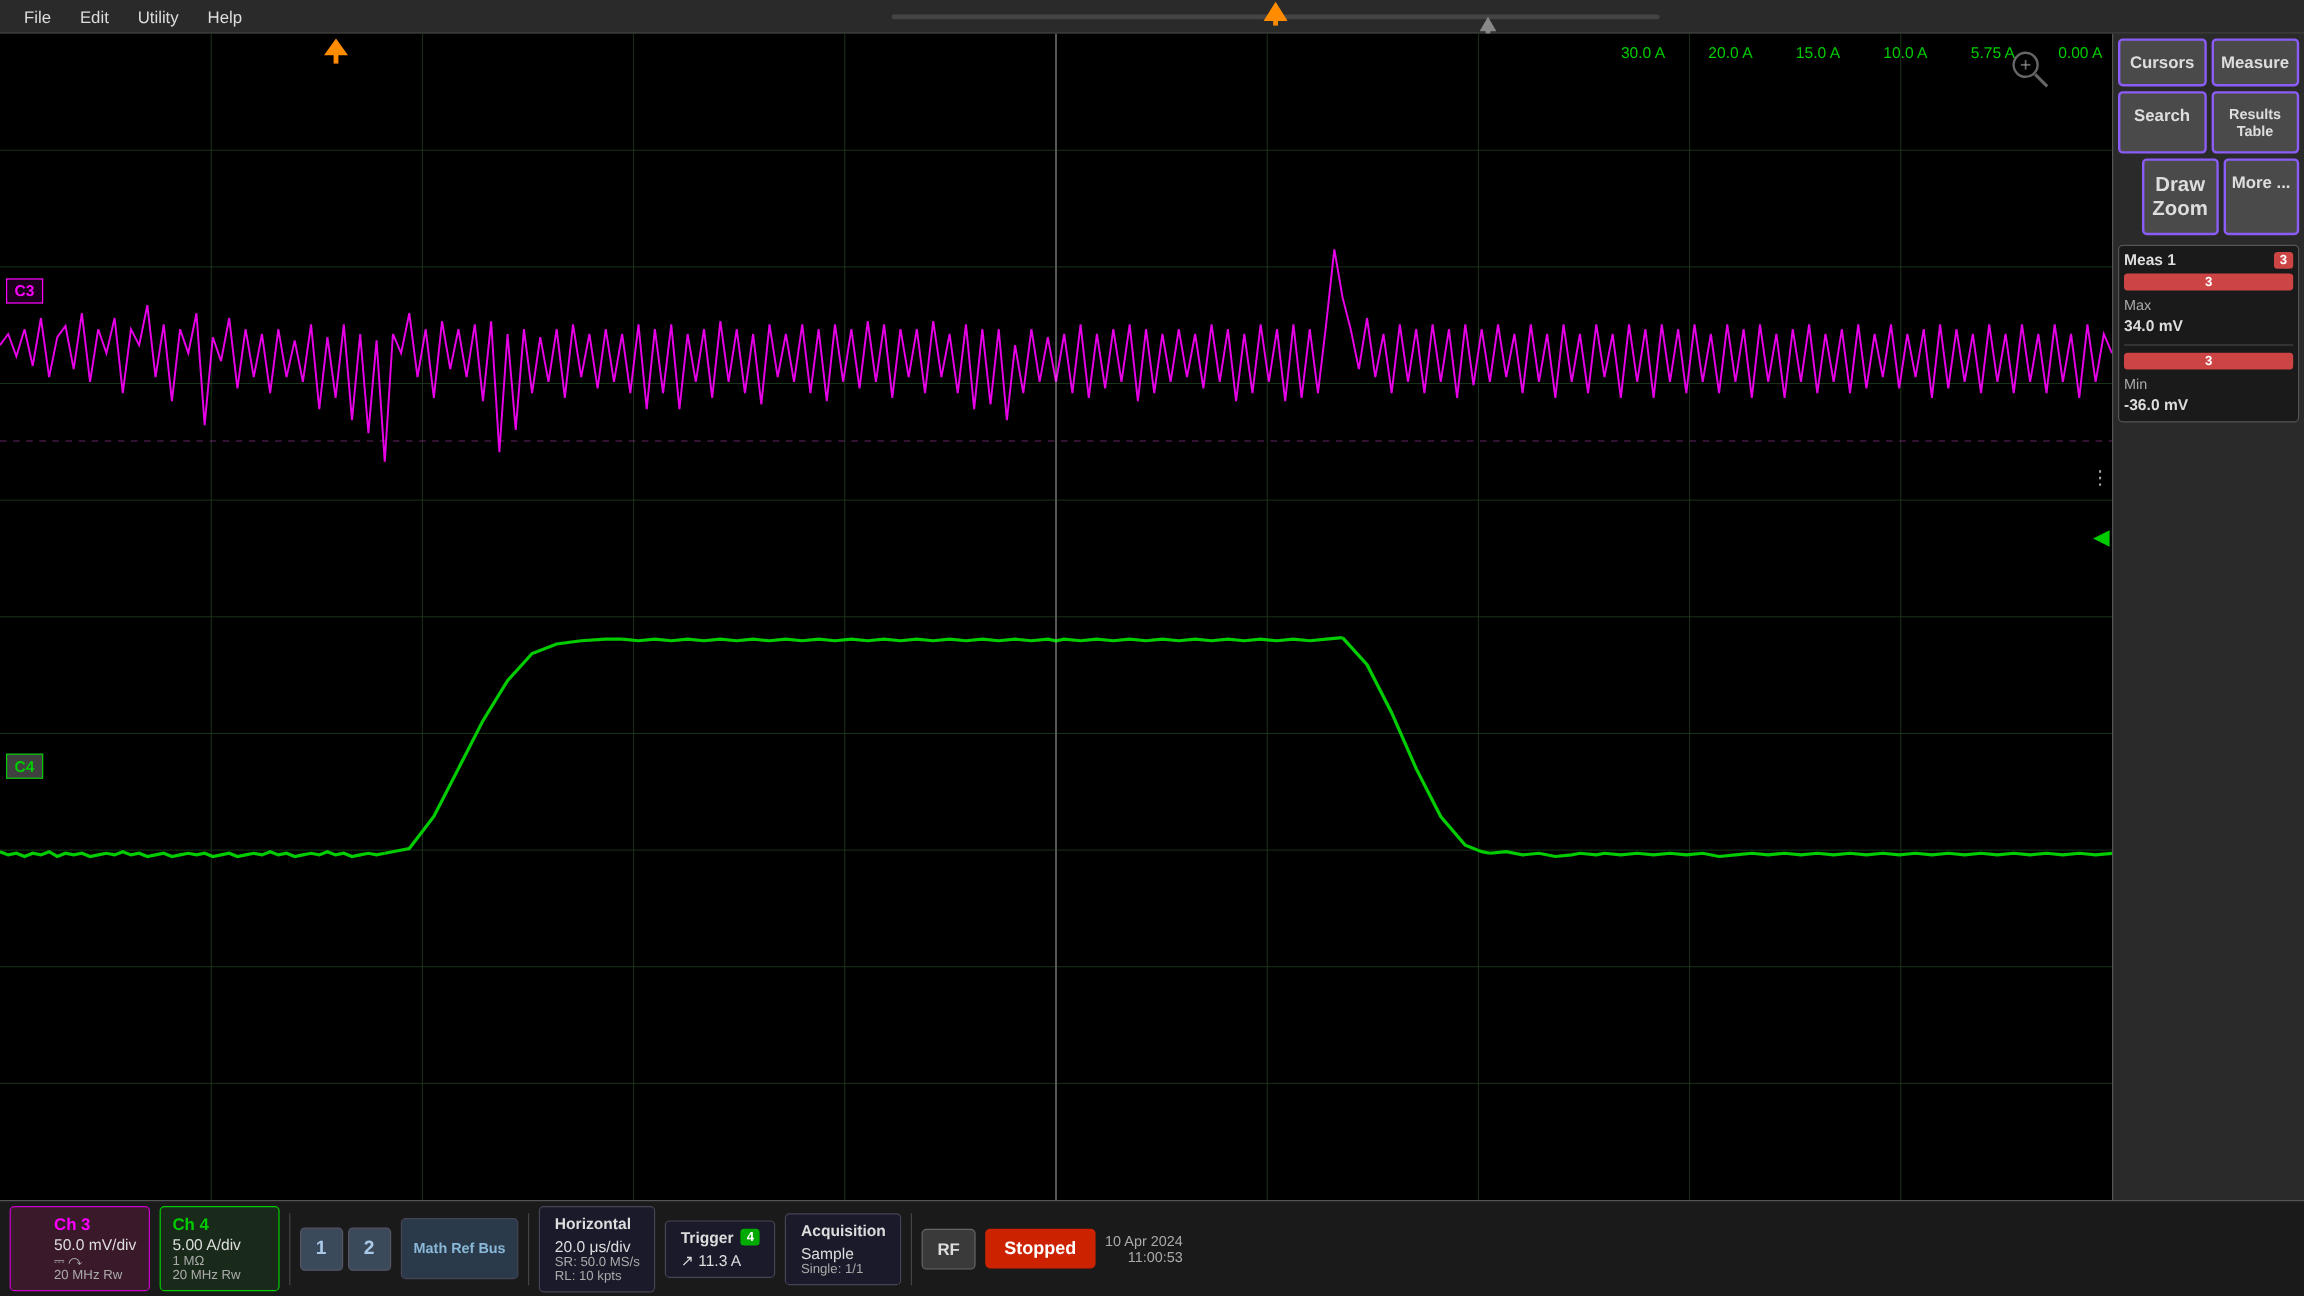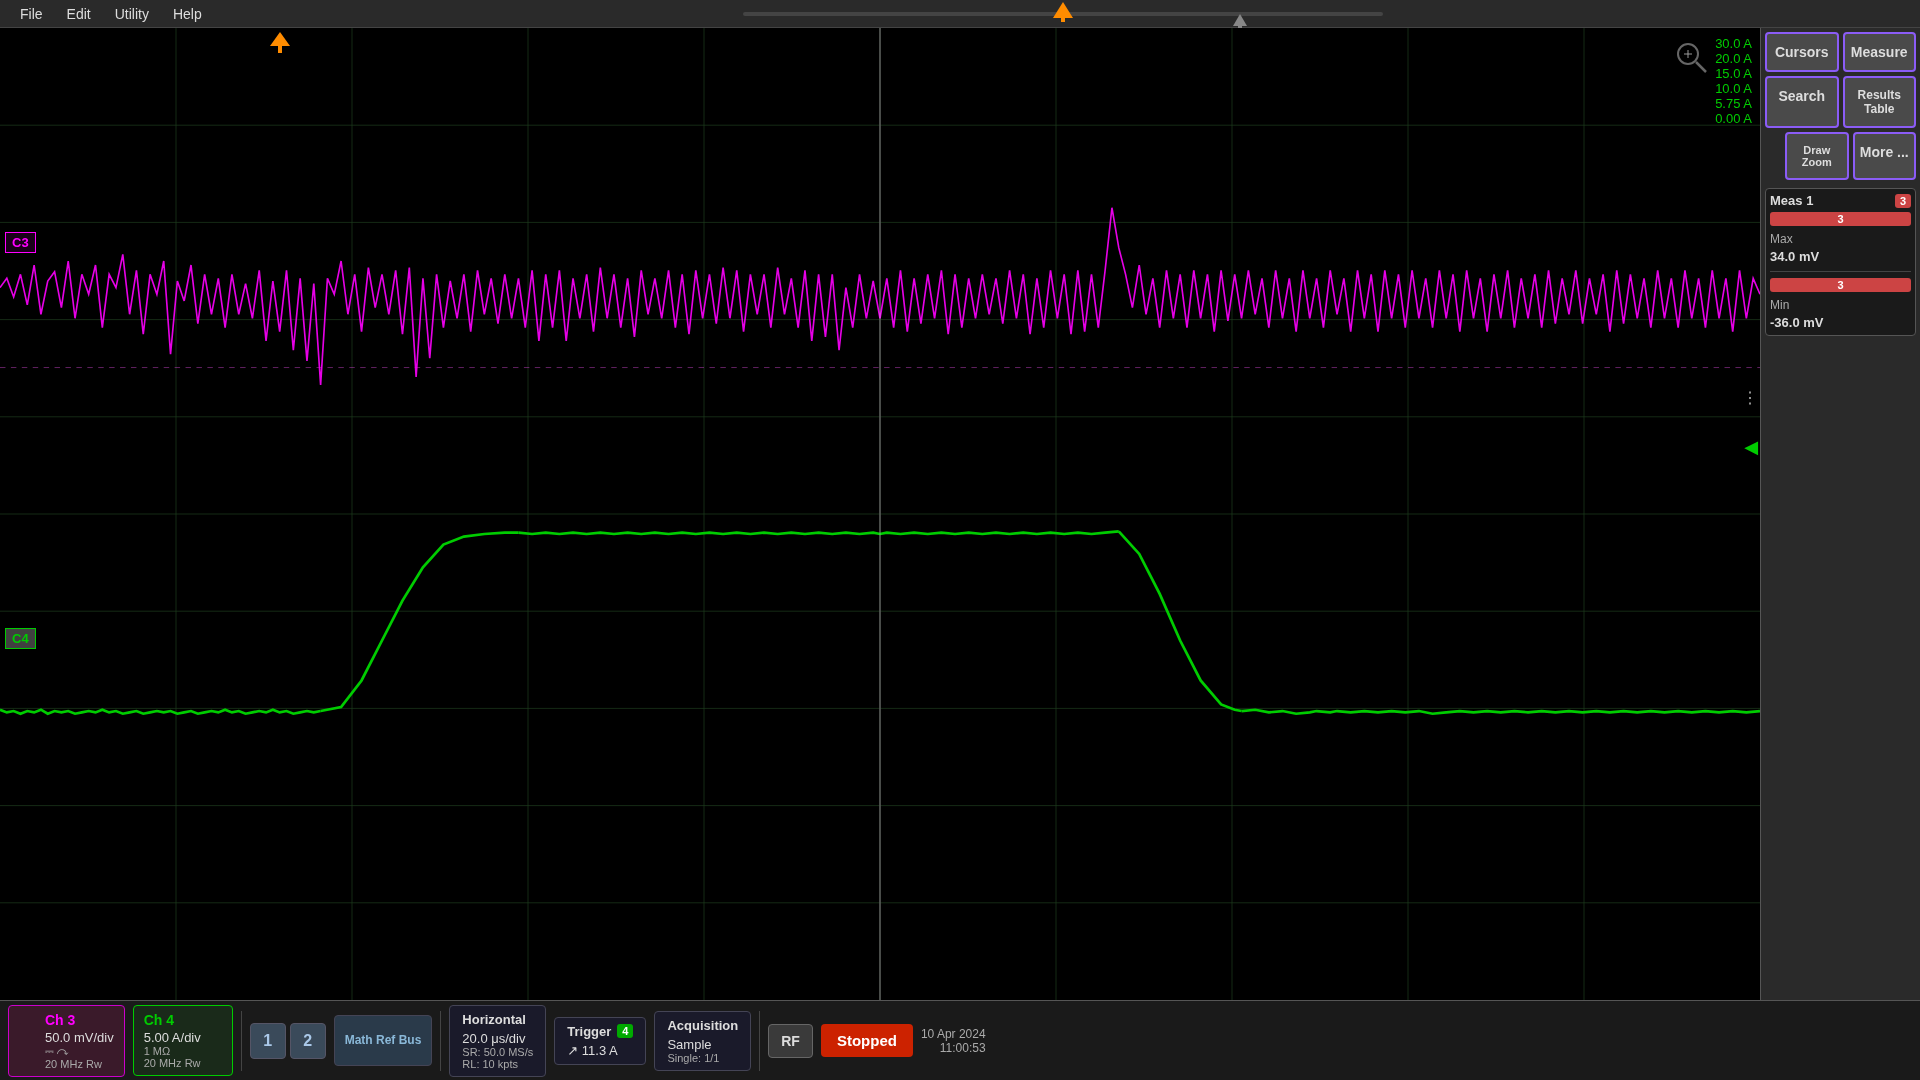--- a/index.html
+++ b/index.html
@@ -438,21 +438,21 @@
 
     <div class="ch-label ch3-label">
       <span>C3</span>
     </div>
     <div class="ch-label ch4-label">
       <span>C4</span>
     </div>
 
     <div class="arrow-marker">◀</div>
 
-    <div style="position:absolute; right:8px; top:0; bottom:0; display:flex; flex-direction:column; padding:8px 0; pointer-events:none;">
+    <div style="position:absolute; right:8px; top:0; bottom:0; display:flex; flex-direction:row; justify-content:space-between; padding:8px 0; pointer-events:none;gap:36px;">
       <span class="y-label">30.0 A</span>
       <span class="y-label">20.0 A</span>
       <span class="y-label">15.0 A</span>
       <span class="y-label">10.0 A</span>
       <span class="y-label">5.75 A</span>
       <span class="y-label">0.00 A</span>
     </div>
 
     <div style="position:absolute; top:12px; right:50px; pointer-events:none;">
       <svg width="36" height="36">
@@ -477,21 +477,21 @@
     <div class="panel-btn-row">
       <div class="panel-btn panel-btn-half">Cursors</div>
       <div class="panel-btn panel-btn-half">Measure</div>
     </div>
     <div class="panel-btn-row">
       <div class="panel-btn panel-btn-half">Search</div>
       <div class="panel-btn panel-btn-half" style="font-size:12px;">Results
 Table</div>
     </div>
     <div class="panel-btn-row">
-      <div class="panel-btn panel-btn-half" style="font-size:11px;margin-left:20px;">Draw
+      <div class="panel-btn panel-btn-half" style="font-size:17px;margin-left:20px;">Draw
 Zoom</div>
       <div class="panel-btn panel-btn-half">More ...</div>
     </div>
 
     <div class="meas-panel">
       <div class="meas-header">
         <span class="meas-title">Meas 1</span>
         <span class="meas-badge">3</span>
       </div>
       <span class="meas-ch-badge">3</span>

